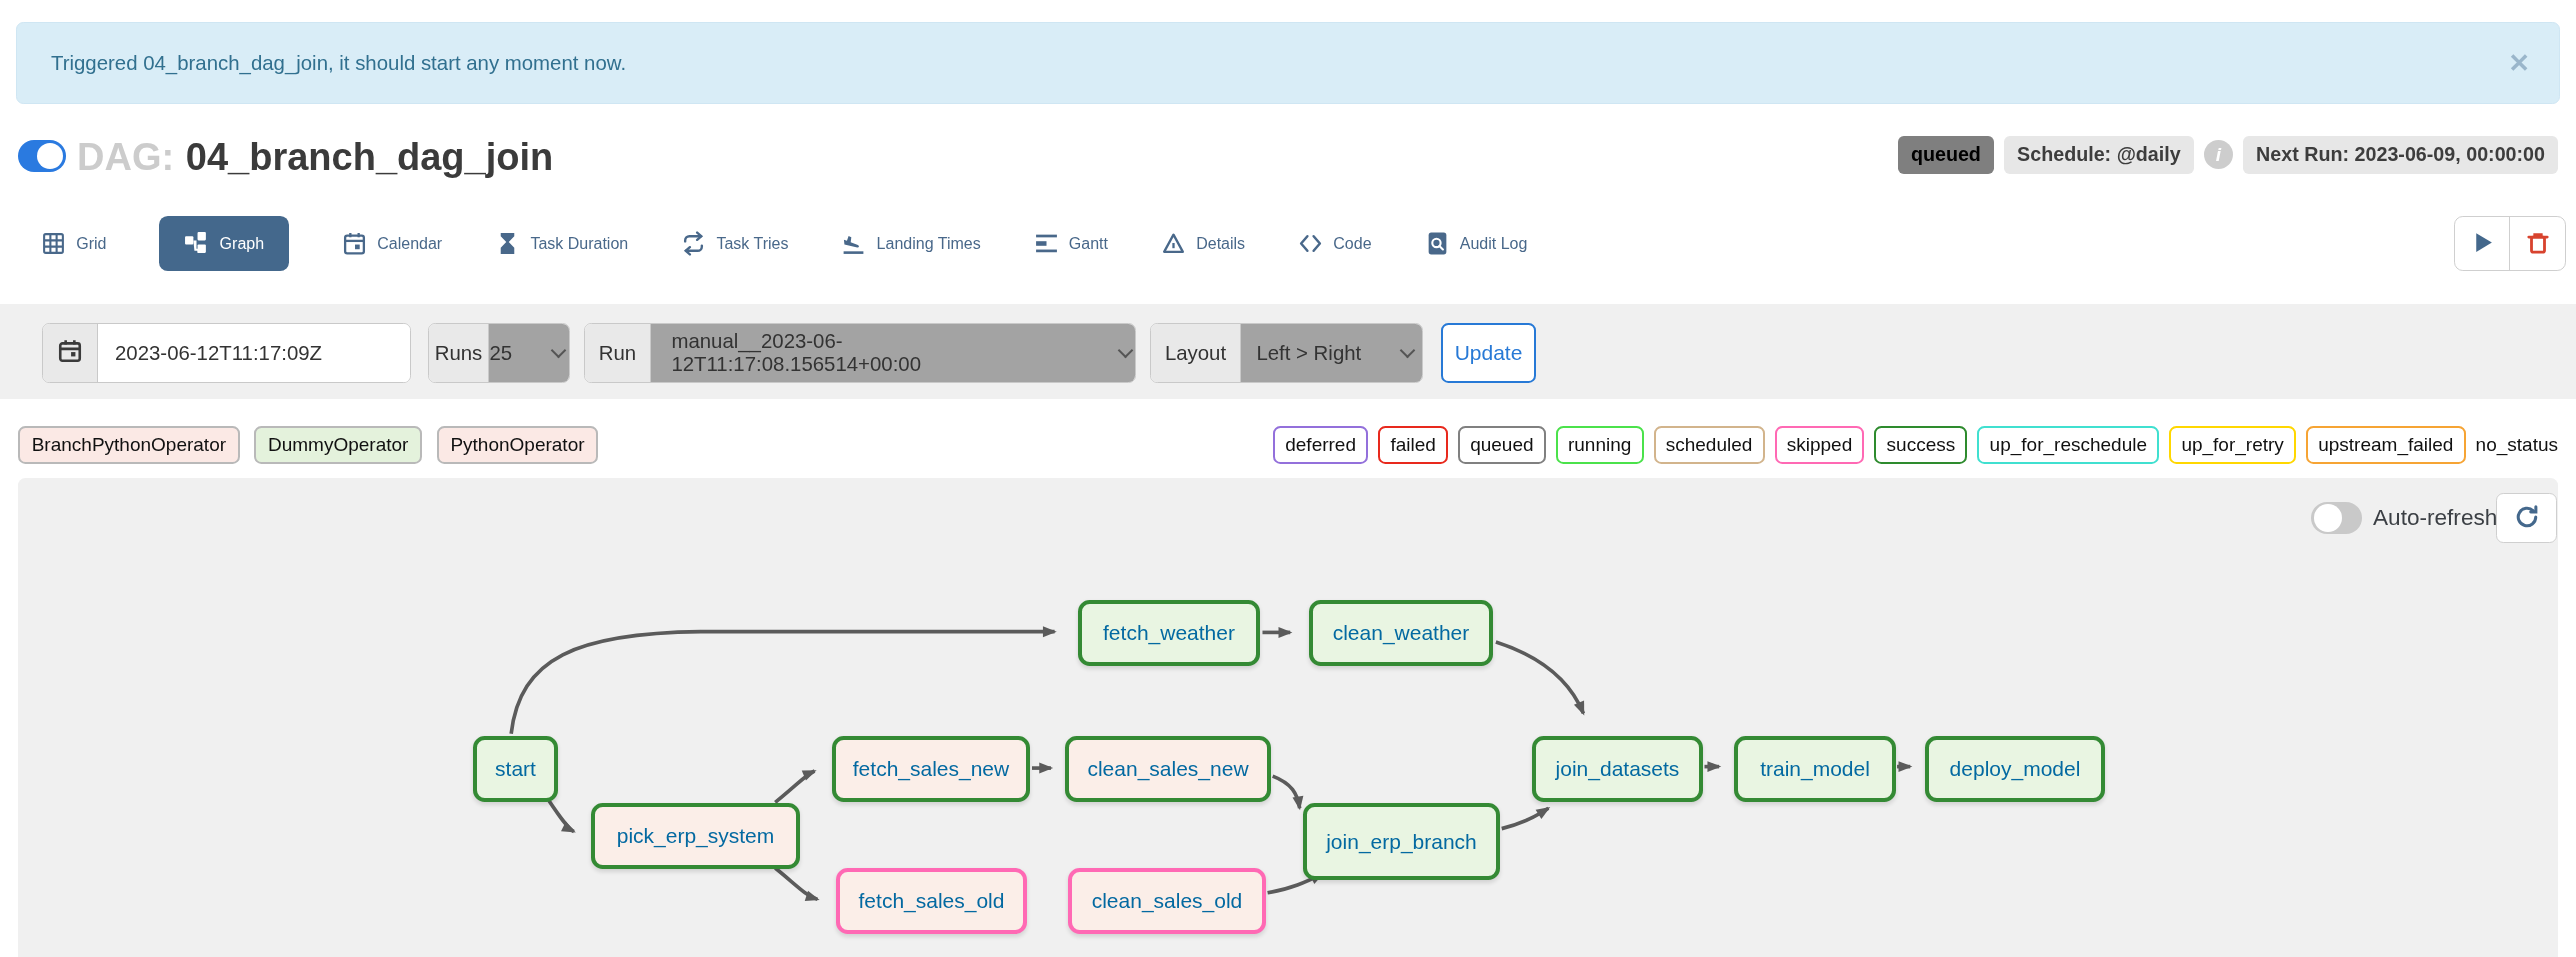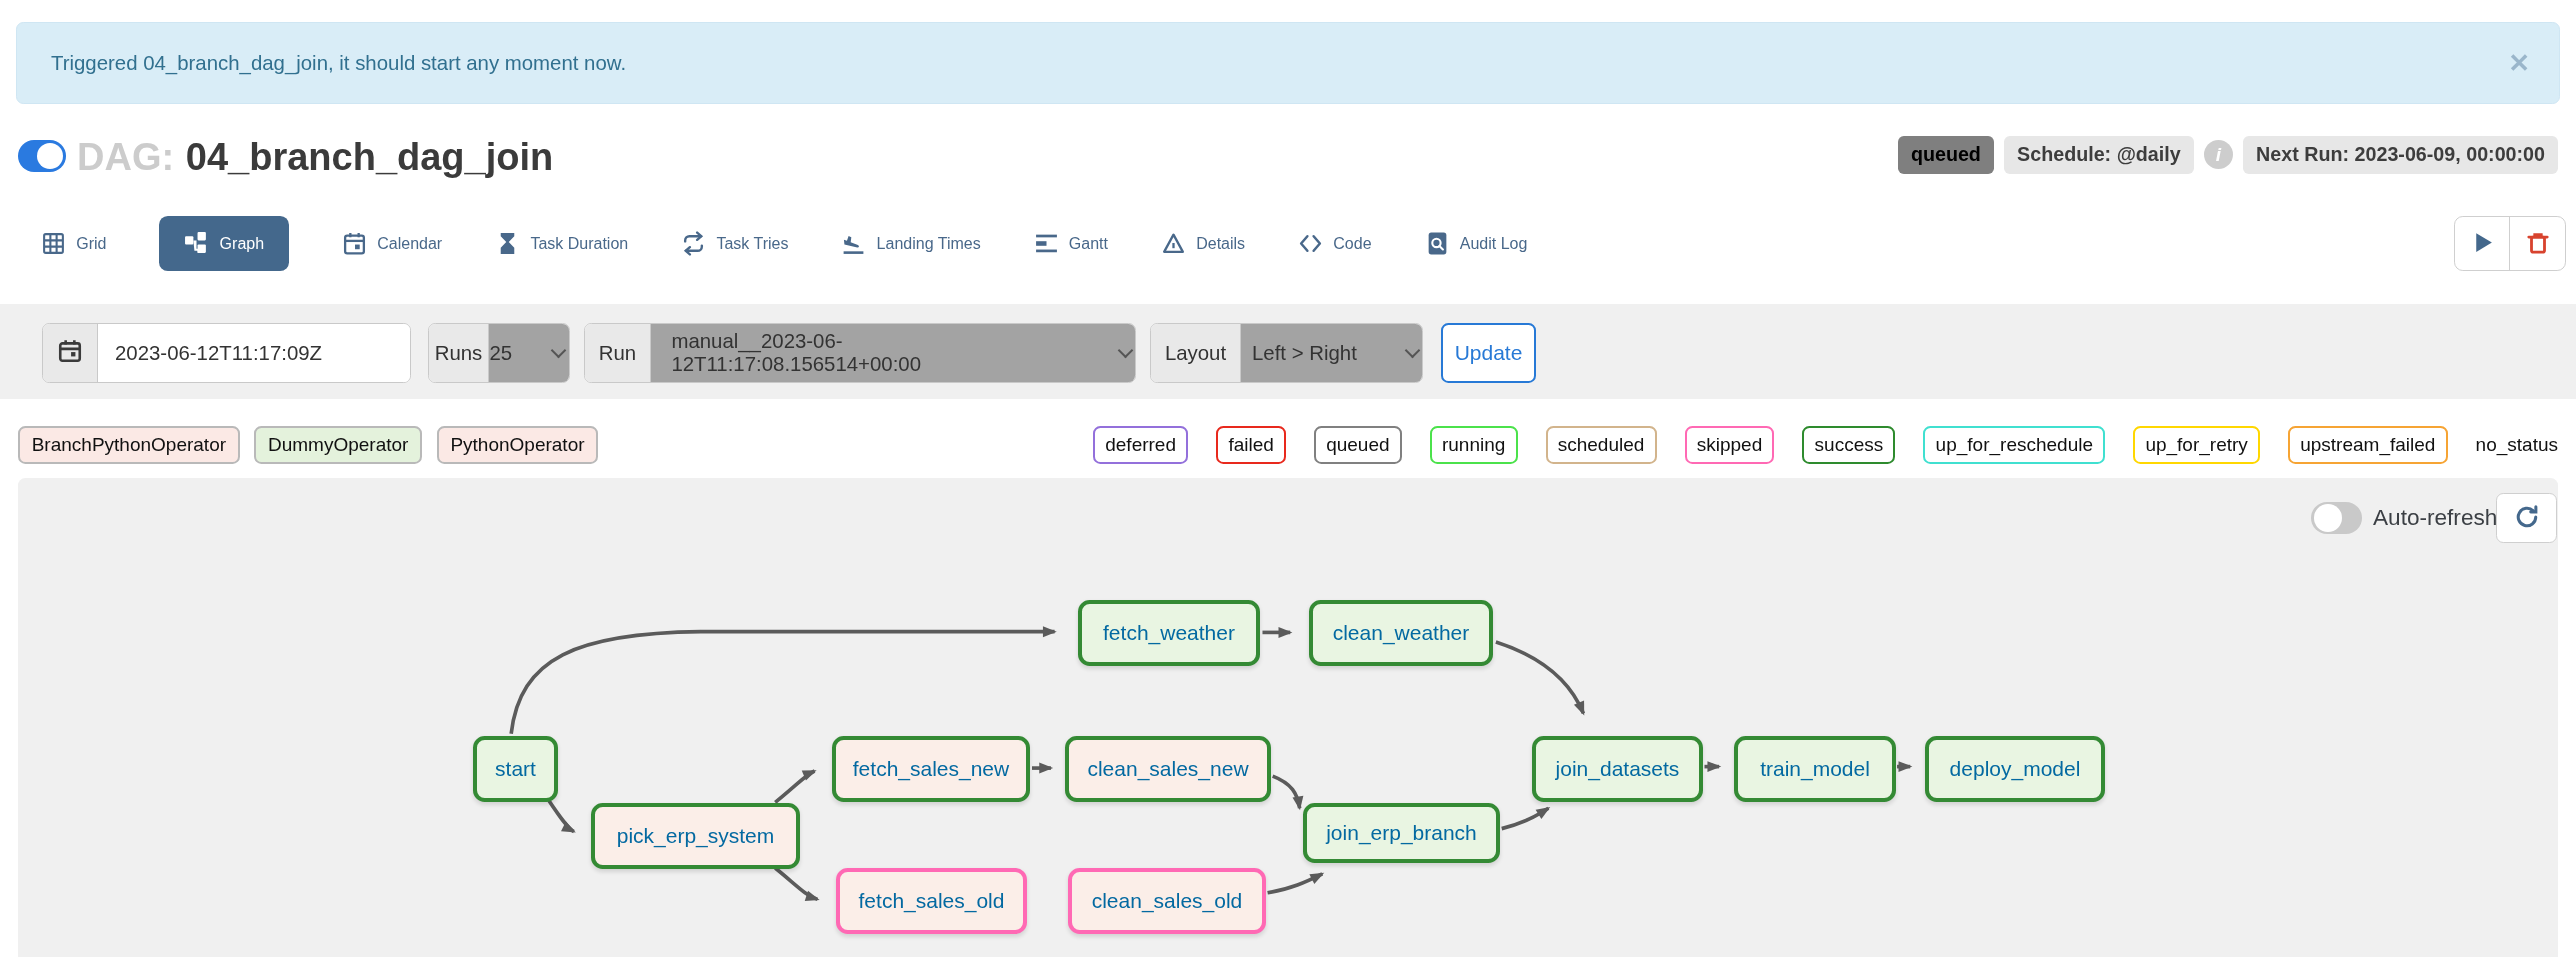--- a/index.html
+++ b/index.html
@@ -53,21 +53,21 @@
   .finput { border:none; outline:none; font-size:20.4px; color:#333; font-family:inherit; width:100%; padding:0 17.5px; }
   .update-btn { position:absolute; left:1441px; top:19px; width:95px; height:60px; background:#fff;
     border:2.2px solid #2779d6; border-radius:7.3px; color:#2779d6; font-size:21px; cursor:pointer; font-family:inherit; }
   .find-input { position:absolute; left:2175px; top:19px; width:365px; height:60px; border:1.5px solid #c9c9c9;
     border-radius:7.3px; font-size:21px; padding:0 20.4px; color:#333; outline:none; font-family:inherit; }
 
   
   .op-legend { position:absolute; left:18px; top:426px; display:flex; gap:14.6px; }
   .op-badge { height:38px; display:flex; align-items:center; padding:0 11.7px; font-size:19px; color:#111;
     border:2.2px solid #b9b9b9; border-radius:7.3px; white-space:nowrap; }
-  .status-legend { position:absolute; right:18px; top:426px; display:flex; gap:28px; align-items:center; }
+  .status-legend { position:absolute; right:18px; top:426px; display:flex; gap:10px; align-items:center; }
   .status-badge { height:38px; display:flex; align-items:center; padding:0 10.2px; font-size:19px; color:#111;
     border:2.9px solid transparent; border-radius:7.3px; background:#fff; white-space:nowrap; }
   .status-badge.noborder { border:none; background:transparent; padding:0; }
 
   
   .graph-panel { position:absolute; left:18px; top:478px; width:2540px; height:479px;
     background:#f0f0f0; border-radius:7.3px 7.3px 0 0; }
   .ar-toggle { position:absolute; left:2311px; top:502px; width:51px; height:32px; background:#c9c9c9;
     border-radius:16px; cursor:pointer; }
   .ar-toggle .knob { position:absolute; left:2.9px; top:2.2px; width:28px; height:28px; background:#fff; border-radius:50%; }
@@ -247,21 +247,21 @@
   <div class="fgroup" style="left:584px; width:552px;">
     <div class="fcell gray" style="width:66px;">Run</div>
     <div class="fcell white" style="flex:1; justify-content:space-between; padding-left:20.4px;">
       <span>manual__2023-06-12T11:17:08.156514+00:00</span>
       <span class="chev"></span>
     </div>
   </div>
 
   <div class="fgroup" style="left:1150px; width:273px;">
     <div class="fcell gray" style="width:90px;">Layout</div>
-    <div class="fcell white" style="flex:1; justify-content:space-between; padding-left:11px;">
+    <div class="fcell white" style="flex:1; padding-left:11px;">
       <span>Left &gt; Right</span>
       <span class="chev"></span>
     </div>
   </div>
 
   <button class="update-btn">Update</button>
 </div>
 
 <div class="op-legend" id="op-legend">
     <span class="op-badge" style="background: rgb(251, 233, 229);">BranchPythonOperator</span>
@@ -333,21 +333,21 @@
     </div>
     <div class="node" style="left: 1065px; top: 736px; width: 206px; height: 66px; background: rgb(251, 238, 232); border-color: rgb(52, 138, 52);">
       <span>clean_sales_new</span>
     </div>
     <div class="node" style="left: 836px; top: 868px; width: 191px; height: 66px; background: rgb(251, 238, 232); border-color: rgb(255, 105, 180);">
       <span>fetch_sales_old</span>
     </div>
     <div class="node" style="left: 1068px; top: 868px; width: 198px; height: 66px; background: rgb(251, 238, 232); border-color: rgb(255, 105, 180);">
       <span>clean_sales_old</span>
     </div>
-    <div class="node" style="left: 1303px; top: 803px; width: 197px; height: 60px; background: rgb(233, 245, 226); border-color: rgb(52, 138, 52);">
+    <div class="node" style="left: 1303px; top: 803px; width: 197px; height: 77px; background: rgb(233, 245, 226); border-color: rgb(52, 138, 52);">
       <span>join_erp_branch</span>
     </div>
     <div class="node" style="left: 1532px; top: 736px; width: 171px; height: 66px; background: rgb(233, 245, 226); border-color: rgb(52, 138, 52);">
       <span>join_datasets</span>
     </div>
     <div class="node" style="left: 1734px; top: 736px; width: 162px; height: 66px; background: rgb(233, 245, 226); border-color: rgb(52, 138, 52);">
       <span>train_model</span>
     </div>
     <div class="node" style="left: 1925px; top: 736px; width: 180px; height: 66px; background: rgb(233, 245, 226); border-color: rgb(52, 138, 52);">
       <span>deploy_model</span>

